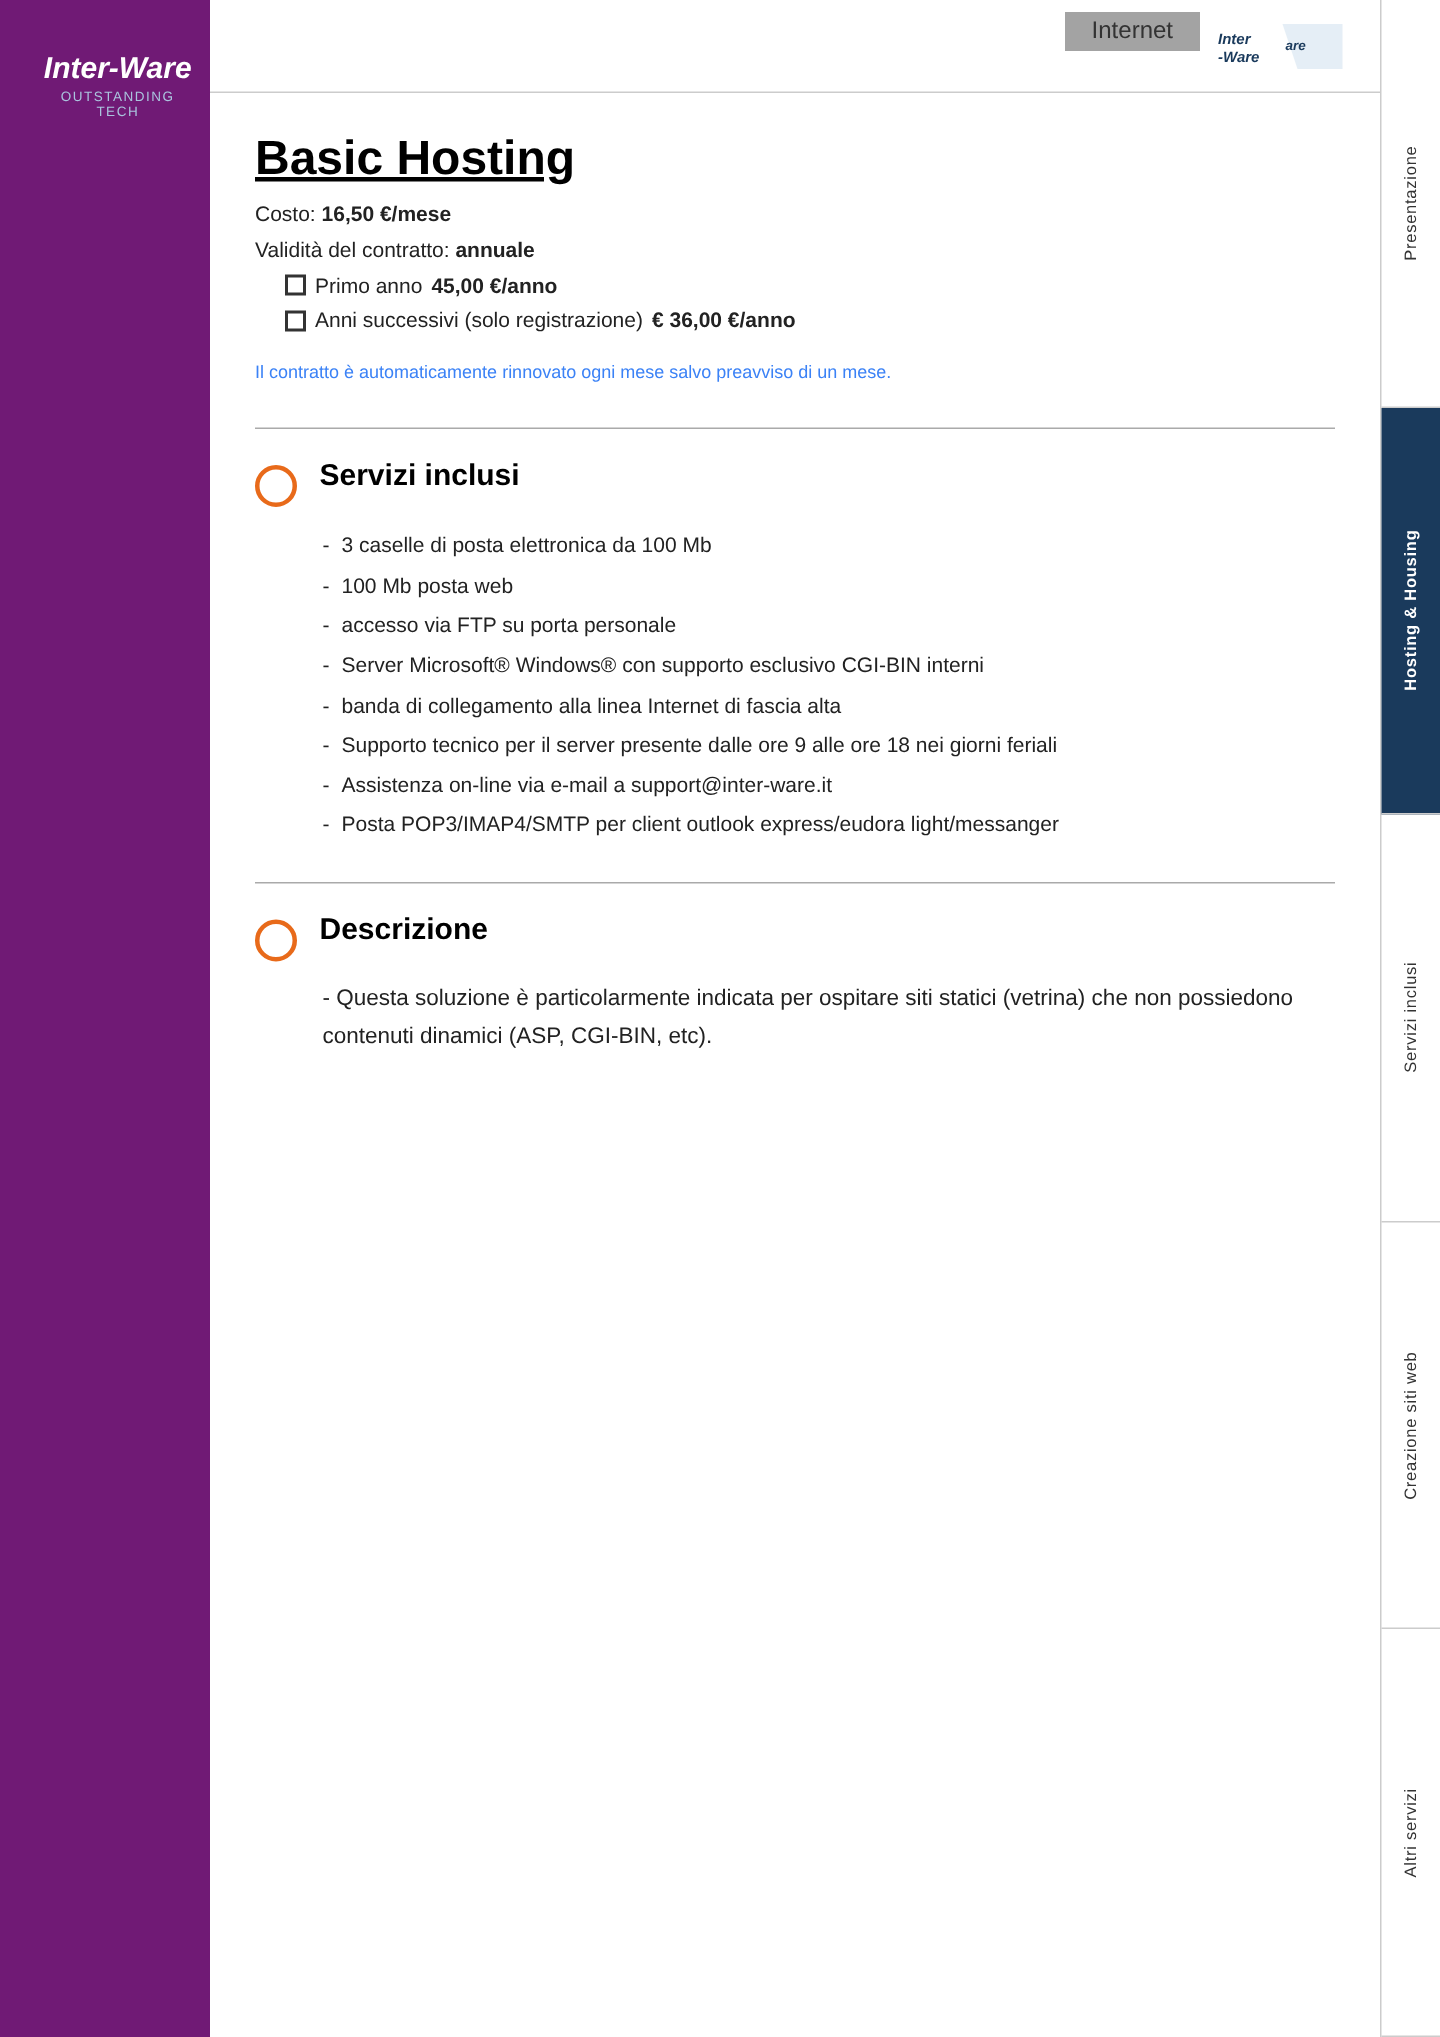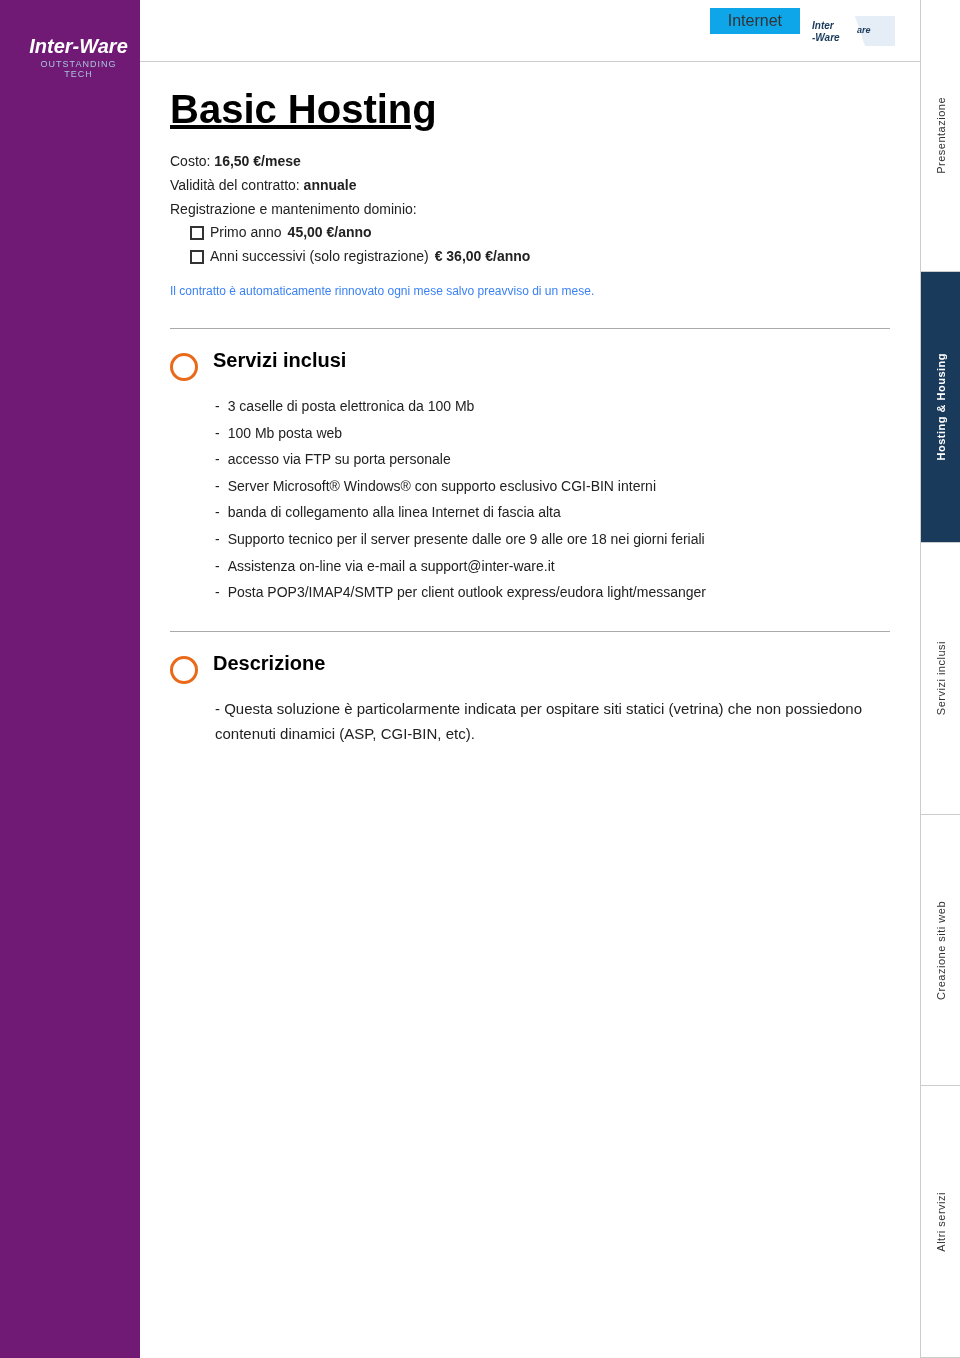--- a/index.html
+++ b/index.html
@@ -61,21 +61,21 @@
       align-items: center;
       padding: 8px 20px 8px 20px;
       border-bottom: 1px solid #cccccc;
       position: relative;
     }
 
     .header-internet-label {
       position: absolute;
       right: 120px;
       top: 8px;
-      background: #0ea5e9;
+      background: #a3a3a3;
       padding: 4px 18px;
       font-size: 16px;
       color: #333333;
     }
 
     .header-logo {
       width: 90px;
       height: 45px;
       display: flex;
       align-items: center;
@@ -87,25 +87,25 @@
     }
 
     
     .content-body {
       flex: 1;
       padding: 25px 30px 20px 30px;
       overflow: hidden;
     }
 
     .page-title {
-      font-size: 40px;
+      font-size: 32px;
       font-weight: bold;
       text-decoration: underline;
       color: #000000;
-      margin-bottom: 18px;
+      margin-bottom: 7px;
     }
 
     .pricing-section {
       margin-bottom: 15px;
       font-size: 14px;
       line-height: 1.7;
       color: #222222;
     }
 
     .pricing-section .label {
@@ -267,23 +267,20 @@
 
     <div class="pricing-section">
       <div>
         <span class="label">Costo:</span>
         <span class="value">16,50 €/mese</span>
       </div>
       <div>
         <span class="label">Validità del contratto:</span>
         <span class="value">annuale</span>
       </div>
-      <div>
-        <span class="label">Registrazione e mantenimento dominio:</span>
-      </div>
       <div class="checkbox-item">
         <span class="checkbox-icon"></span>
         <span>Primo anno</span>
         <span class="value">45,00 €/anno</span>
       </div>
       <div class="checkbox-item">
         <span class="checkbox-icon"></span>
         <span>Anni successivi (solo registrazione)</span>
         <span class="value">€ 36,00 €/anno</span>
       </div>

